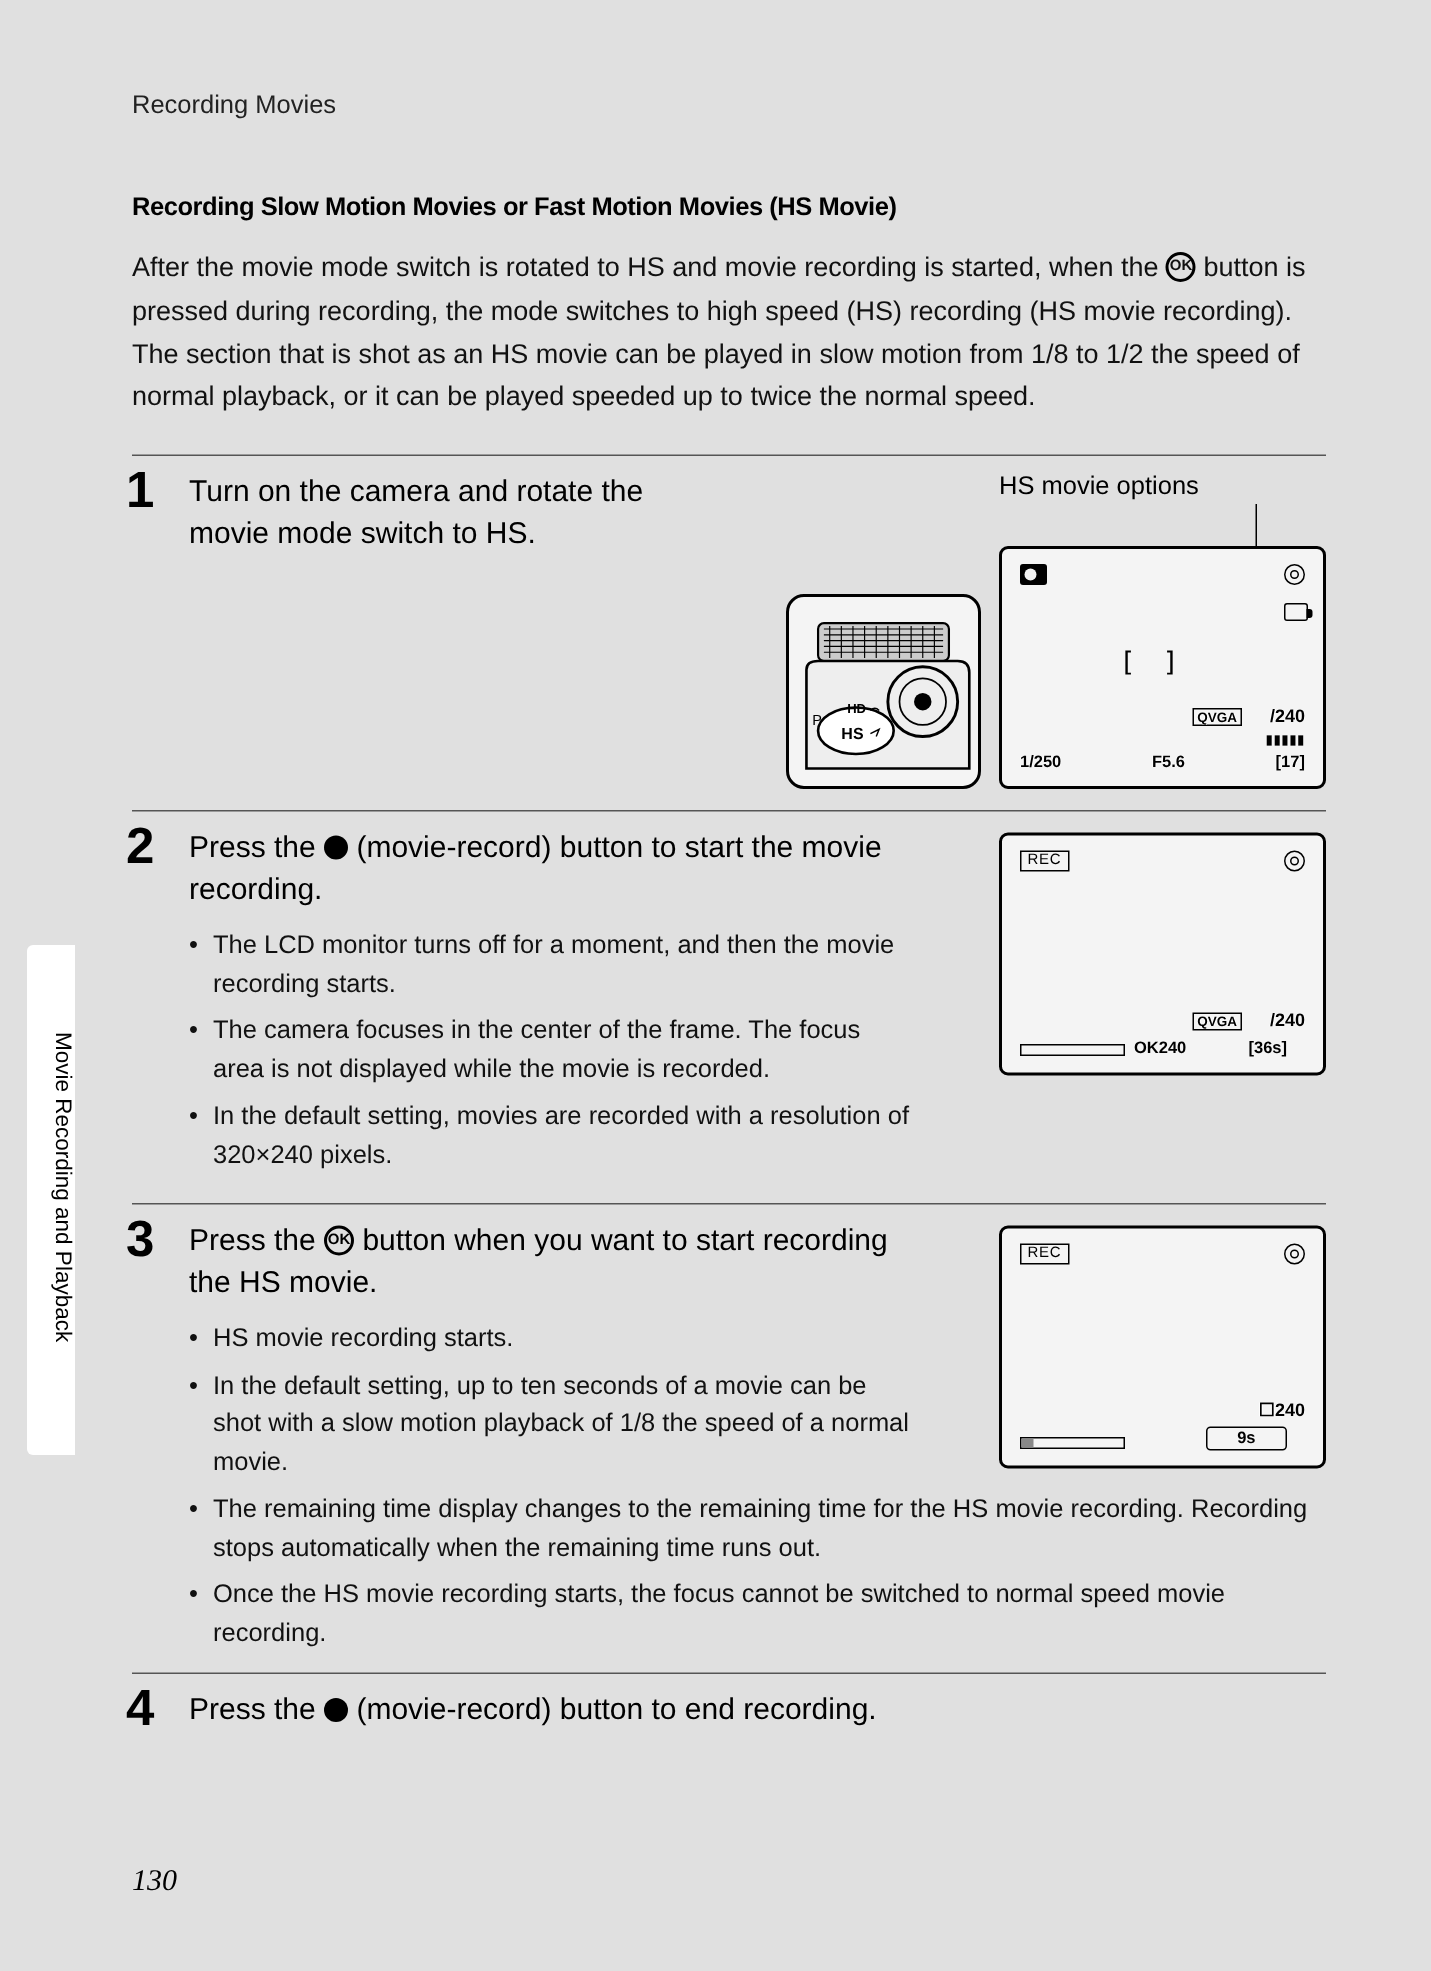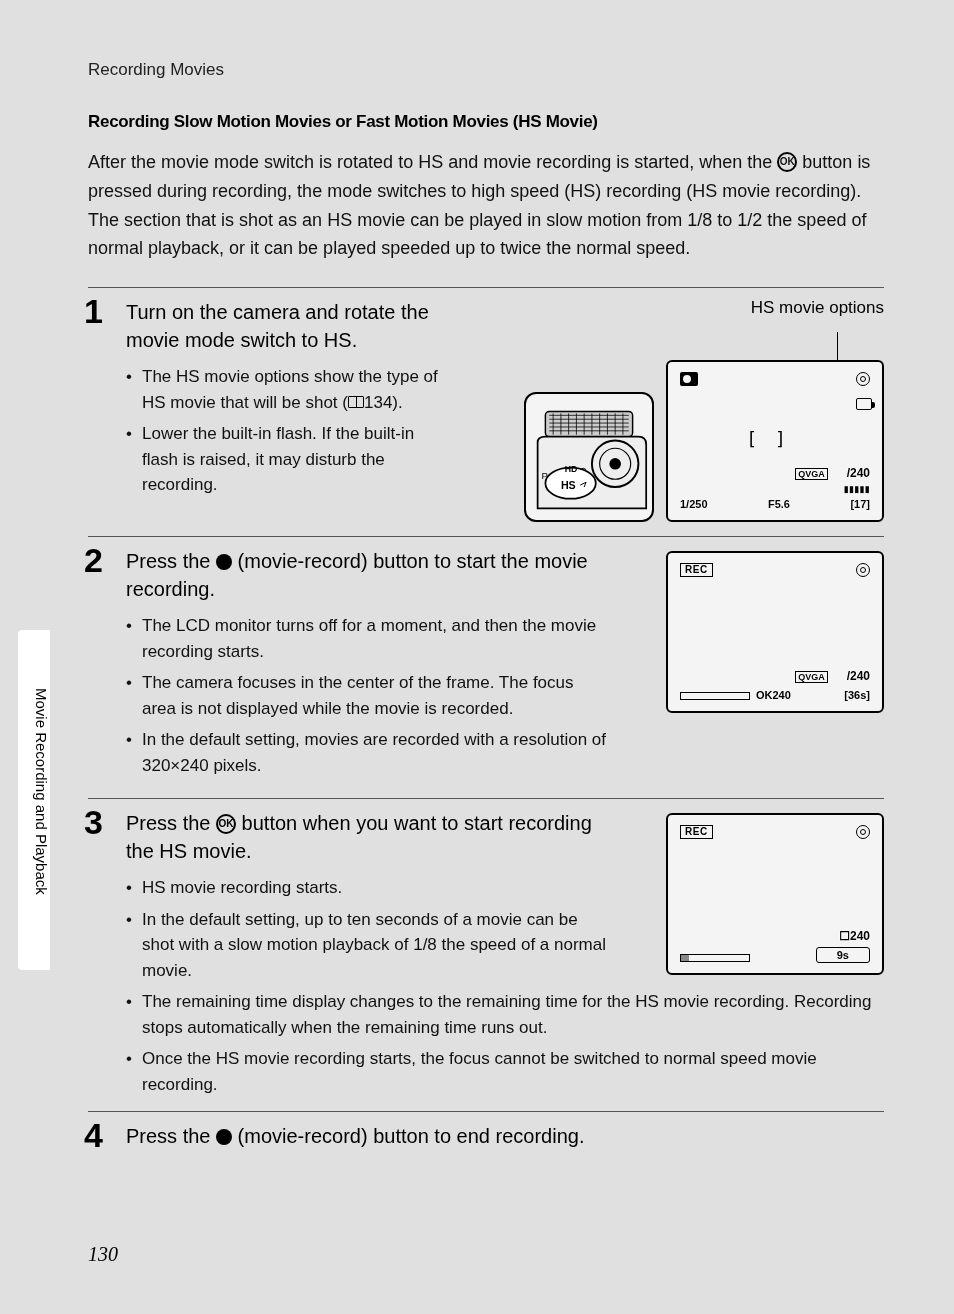--- a/index.html
+++ b/index.html
@@ -14,21 +14,21 @@
   .page {
     background: #e0e0e0;
     width: 954px;
     height: 1314px;
     padding: 60px 70px 40px 88px;
     position: relative;
   }
   .header {
     font-size: 17px;
     color: #222;
-    margin-bottom: 32px;
+    margin-bottom: 48px;
     font-family: Arial, Helvetica, sans-serif;
   }
   .title {
     font-family: Arial, Helvetica, sans-serif;
     font-weight: bold;
     font-size: 17px;
     color: #000;
     margin-bottom: 16px;
     letter-spacing: -0.3px;
   }
@@ -161,22 +161,22 @@
     position: absolute;
     left: 88px;
     bottom: 48px;
     font-family: Georgia, serif;
     font-style: italic;
     font-size: 20px;
   }
   .annot {
     font-family: Arial, Helvetica, sans-serif;
     font-size: 17px;
-    text-align: right;
-    margin-bottom: 14px;
+    text-align: left;
+    margin-bottom: 2px;
   }
   .annot-line {
     width: 1px;
     height: 28px;
     background: #000;
     margin: 0 auto;
     position: relative;
     left: 62px;
   }
   
@@ -199,35 +199,35 @@
   .fig-cam svg { width: 100%; height: 100%; }
   .fig-lcd1 { width: 218px; height: 162px; }
   .fig-lcd2 { width: 218px; height: 162px; margin-top:4px;}
   .fig-lcd3 { width: 218px; height: 162px; margin-top:4px;}
   .lcd-inner {
     position: absolute; inset: 6px; 
   }
   .lcd-top { display:flex; justify-content:space-between; padding: 4px 6px;}
   .cam-glyph { display:inline-block; width:18px; height:14px; background:#000; border-radius:2px; position:relative;}
   .cam-glyph::before { content:""; position:absolute; left:3px; top:3px; width:8px; height:8px; border-radius:50%; background:#f4f4f4;}
-  .rec-box { display:inline-block; border:1.5px solid #000; padding:0 4px; font-size:10px; font-weight:bold; letter-spacing:0.5px;}
+  .rec-box { display:inline-block; border:1.5px solid #000; padding:0 4px; font-size:10px; font-weight:normal; letter-spacing:0.5px;}
   .target { width:14px;height:14px; border:1.5px solid #000; border-radius:50%; position:relative;}
   .target::after{content:"";position:absolute;inset:3px;border:1px solid #000;border-radius:50%;}
   .brackets { position:absolute; left:50%; top:48%; transform:translate(-50%,-50%); font-size:18px; letter-spacing:18px; font-family: monospace;}
   .lcd-right-icon { position:absolute; right:4px; top:30px; width:16px; height:12px; border:1.5px solid #000; border-radius:2px;}
   .lcd-right-icon::after{content:"";position:absolute;right:-4px;top:3px;width:4px;height:6px;background:#000;border-radius:0 2px 2px 0;}
   .lcd-qvga { position:absolute; right:6px; bottom:34px; font-size:12px; font-weight:bold; text-shadow: 0.5px 0 #fff, -0.5px 0 #fff;}
   .lcd-qvga .box{display:inline-block;border:1px solid #000;padding:0 2px;font-size:9px;margin-right:19px;}
   .lcd-mem { position:absolute; right:6px; bottom:20px; font-size:9px; letter-spacing:0.3px;}
   .lcd-bottom { position:absolute; bottom:4px; left:6px; right:6px; display:flex; justify-content:space-between; font-size:11px; font-weight:bold; text-shadow: 0.5px 0 #fff, -0.5px 0 #fff;}
   .lcd-bottom span { }
   .lcd-bar { position:absolute; bottom:5px; left:6px; width:70px; height:8px; border:1px solid #000;}
   .lcd-bar-fill{height:100%;background:#888;width:0%;}
   .lcd-ok240 { position:absolute; bottom:4px; left:82px; font-size:11px; font-weight:bold;}
-  .lcd-time2 { position:absolute; bottom:4px; right:6px; font-size:11px; font-weight:bold;}
+  .lcd-time2 { position:absolute; bottom:4px; right:18px; font-size:11px; font-weight:bold;}
   .lcd-framed { border:1.5px solid #000; padding:1px 20px; border-radius:3px;}
   .fig-col { flex-shrink:0; }
   .step1-figs { display:flex; gap:12px; align-items:flex-end; }
 </style>
 </head>
 <body>
 
 <div class="page">
 
   <div class="header">Recording Movies</div>
@@ -239,26 +239,20 @@
   </div>
 
   <hr class="sep">
 
   <div class="step">
     <div class="step-num">1</div>
     <div class="step-body">
       <div class="step-row">
         <div class="step-text">
           <div class="step-title" style="max-width:320px;">Turn on the camera and rotate the movie mode switch to HS.</div>
-          <ul class="bul" style="max-width:320px;">
-            <li>
-              <span>The HS movie options show the type of HS movie that will be shot (</span><span class="book-icon"></span><span>134</span><span>).</span>
-            </li>
-            <li>Lower the built-in flash. If the built-in flash is raised, it may disturb the recording.</li>
-          </ul>
         </div>
         <div class="step1-figs">
           <div class="fig fig-cam">
             <svg viewBox="0 0 130 130">
               <rect x="20" y="18" width="90" height="26" rx="4" fill="#ccc" stroke="#000" stroke-width="1.5"></rect>
               <g stroke="#000" stroke-width="0.8">
                 <line x1="24" y1="22" x2="106" y2="22"></line>
                   <line x1="24" y1="26" x2="106" y2="26"></line>
                 <line x1="24" y1="30" x2="106" y2="30"></line>
                   <line x1="24" y1="34" x2="106" y2="34"></line>

